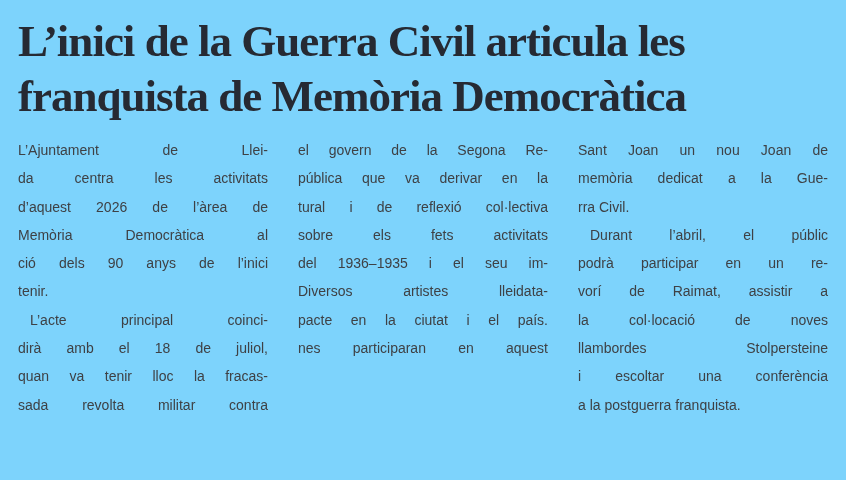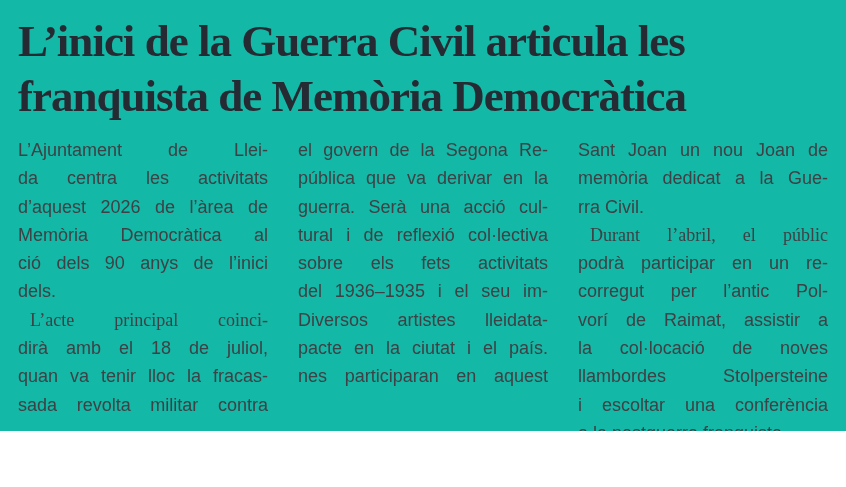--- a/index.html
+++ b/index.html
@@ -3,22 +3,22 @@
 <meta charset="utf-8">
 <style>
   html, body {
     margin: 0;
     padding: 0;
     background: #ffffff;
   }
   .page {
     position: relative;
     width: 846px;
-    height: 431px;
-    background: #14b8a6;
+    height: 480px;
+    background: #7dd3fc;
     overflow: hidden;
     box-sizing: border-box;
     padding: 14px 18px 6px 18px;
   }
   .headline {
     font-family: "Liberation Serif", serif;
     font-weight: 700;
     font-size: 45px;
     line-height: 55px;
     letter-spacing: -1px;
@@ -33,75 +33,72 @@
     display: flex;
     gap: 30px;
     margin-top: 12px;
   }
   .col {
     flex: 1 1 0;
     min-width: 0;
   }
   .line {
     font-family: "Liberation Sans", sans-serif;
-    font-size: 18px;
+    font-size: 14px;
     line-height: 28.3px;
     color: #3e4145;
     text-align: left;
     white-space: normal;
   }
   .line.j {
     text-align: justify;
     text-align-last: justify;
     -moz-text-align-last: justify;
   }
   .line.ind {
     text-indent: 12px;
-    font-family: Liberation Serif, serif;
   }
 </style>
 </head>
 <body>
 
 <div class="page">
   <h1 class="headline">
     <span class="hl-line">L’inici de la Guerra Civil articula les</span>
     <span class="hl-line">franquista de Memòria Democràtica</span>
   </h1>
   <div class="columns">
     <div class="col">
         <div class="line j">L’Ajuntament de Llei-</div>
         <div class="line j">da centra les activitats</div>
         <div class="line j">d’aquest 2026 de l’àrea de</div>
         <div class="line j">Memòria Democràtica al</div>
         <div class="line j">ció dels 90 anys de l’inici</div>
-        <div class="line">dels.</div>
+        <div class="line">tenir.</div>
         <div class="line j ind">L’acte principal coinci-</div>
         <div class="line j">dirà amb el 18 de juliol,</div>
         <div class="line j">quan va tenir lloc la fracas-</div>
         <div class="line j">sada revolta militar contra</div>
       </div>
     <div class="col">
         <div class="line j">el govern de la Segona Re-</div>
         <div class="line j">pública que va derivar en la</div>
-        <div class="line j">guerra. Serà una acció cul-</div>
         <div class="line j">tural i de reflexió col·lectiva</div>
         <div class="line j">sobre els fets activitats</div>
         <div class="line j">del 1936–1935 i el seu im-</div>
         <div class="line j">Diversos artistes lleidata-</div>
         <div class="line j">pacte en la ciutat i el país.</div>
         <div class="line j">nes participaran en aquest</div>
       </div>
     <div class="col">
         <div class="line j">Sant Joan un nou Joan de</div>
         <div class="line j">memòria dedicat a la Gue-</div>
         <div class="line">rra Civil.</div>
         <div class="line j ind">Durant l’abril, el públic</div>
         <div class="line j">podrà participar en un re-</div>
-        <div class="line j">corregut per l’antic Pol-</div>
         <div class="line j">vorí de Raimat, assistir a</div>
         <div class="line j">la col·locació de noves</div>
         <div class="line j">llambordes Stolpersteine</div>
         <div class="line j">i escoltar una conferència</div>
         <div class="line">a la postguerra franquista.</div>
       </div>
   </div>
 </div>
 
 </body></html>

